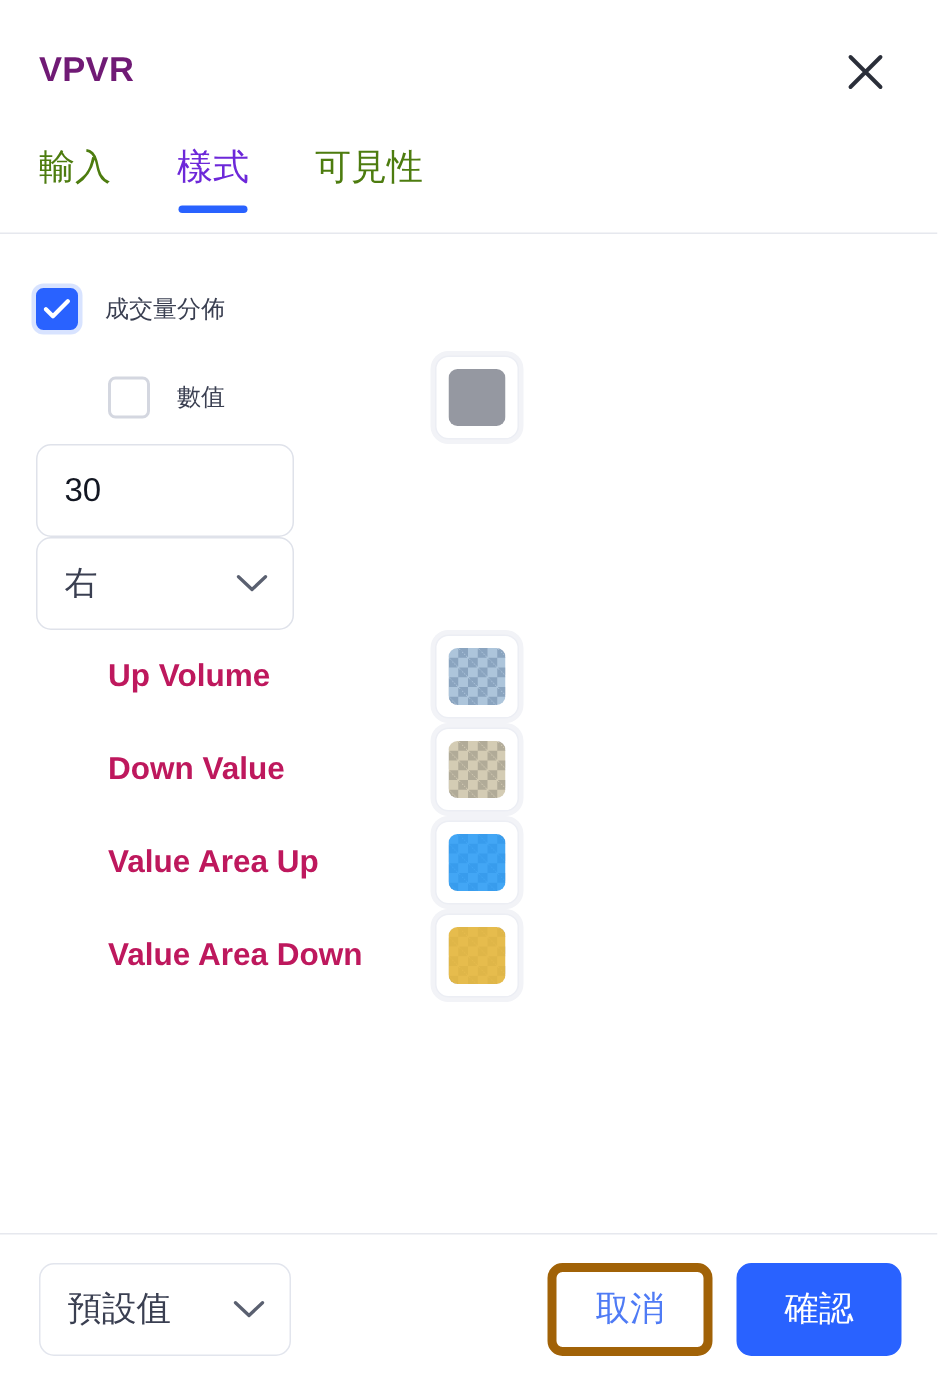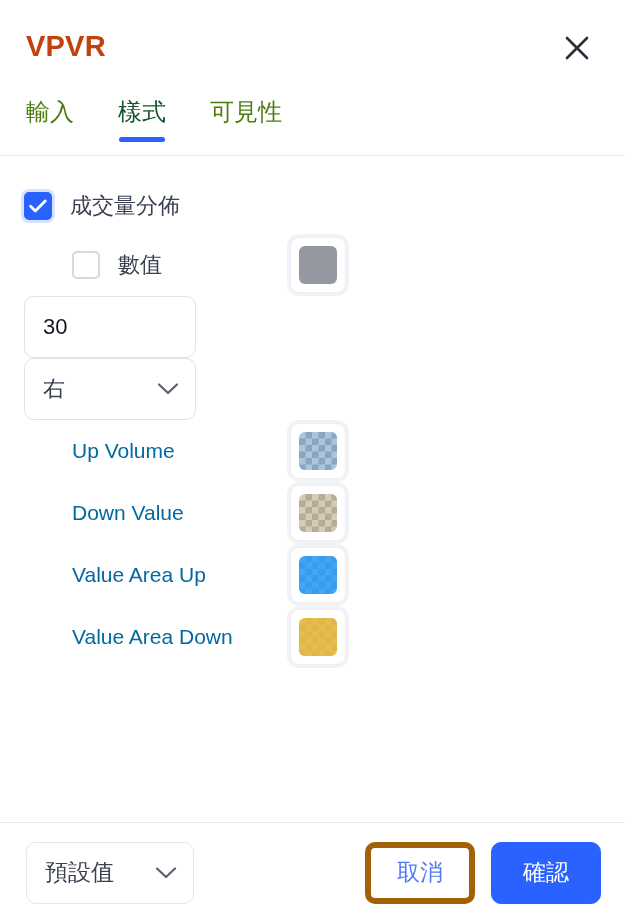--- a/index.html
+++ b/index.html
@@ -30,24 +30,24 @@
   .dlg-header {
     position: relative;
     height: 92px;
     flex: 0 0 92px;
     display: flex;
     align-items: center;
     padding: 0 24px 0 26px;
     box-sizing: border-box;
   }
   .dlg-title {
-    font-size: 29px;
+    font-size: 23px;
     font-weight: bold;
     letter-spacing: 0.2px;
-    color: #c2410c;
+    color: #701a75;
     line-height: 1;
   }
   .close-btn {
     position: absolute;
     right: 22px;
     top: 22px;
     width: 52px;
     height: 52px;
     display: flex;
     align-items: center;
@@ -74,21 +74,21 @@
   .tab {
     position: relative;
     font-size: 24px;
     line-height: 1;
     padding: 8px 0 0 0;
     margin-right: 44px;
     color: #4d7c0f;
     cursor: pointer;
     white-space: nowrap;
   }
-  .tab.active { color: #14532d; }
+  .tab.active { color: #6d28d9; }
   .tab .tab-underline {
     position: absolute;
     left: 1px;
     right: 1px;
     bottom: -18px;
     height: 5px;
     border-radius: 3px;
     background: #2962ff;
     display: none;
   }
@@ -119,21 +119,21 @@
     min-height: 62px;
   }
   .row.top-row { min-height: 56px; }
 
   .row-label {
     font-size: 21px;
     color: #2c3142;
     white-space: nowrap;
   }
   .row-label.cjk { font-size: 22px; color: #3a3f51; }
-  .row-label.latin { font-weight: normal; font-size: 21px; color: #0369a1; }
+  .row-label.latin { font-weight: bold; font-size: 21px; color: #be185d; }
 
   
   .label-col {
     width: 266px;
     flex: 0 0 266px;
     display: flex;
     align-items: center;
     box-sizing: border-box;
   }
   .label-col.indent { padding-left: 48px; }
@@ -161,21 +161,21 @@
   }
   .cb.checked {
     background: #2962ff;
     border: 2px solid #2962ff;
     box-shadow: 0 0 0 3px rgba(41,98,255,0.18);
   }
   .cb .tick { display: none; }
   .cb.checked .tick { display: block; }
   .cb-label {
     margin-left: 18px;
-    font-size: 22px;
+    font-size: 16px;
     color: #3a3f51;
     white-space: nowrap;
   }
 
   
   .swatch-btn {
     width: 56px;
     height: 56px;
     border: 1px solid #e3e6ee;
     border-radius: 9px;

